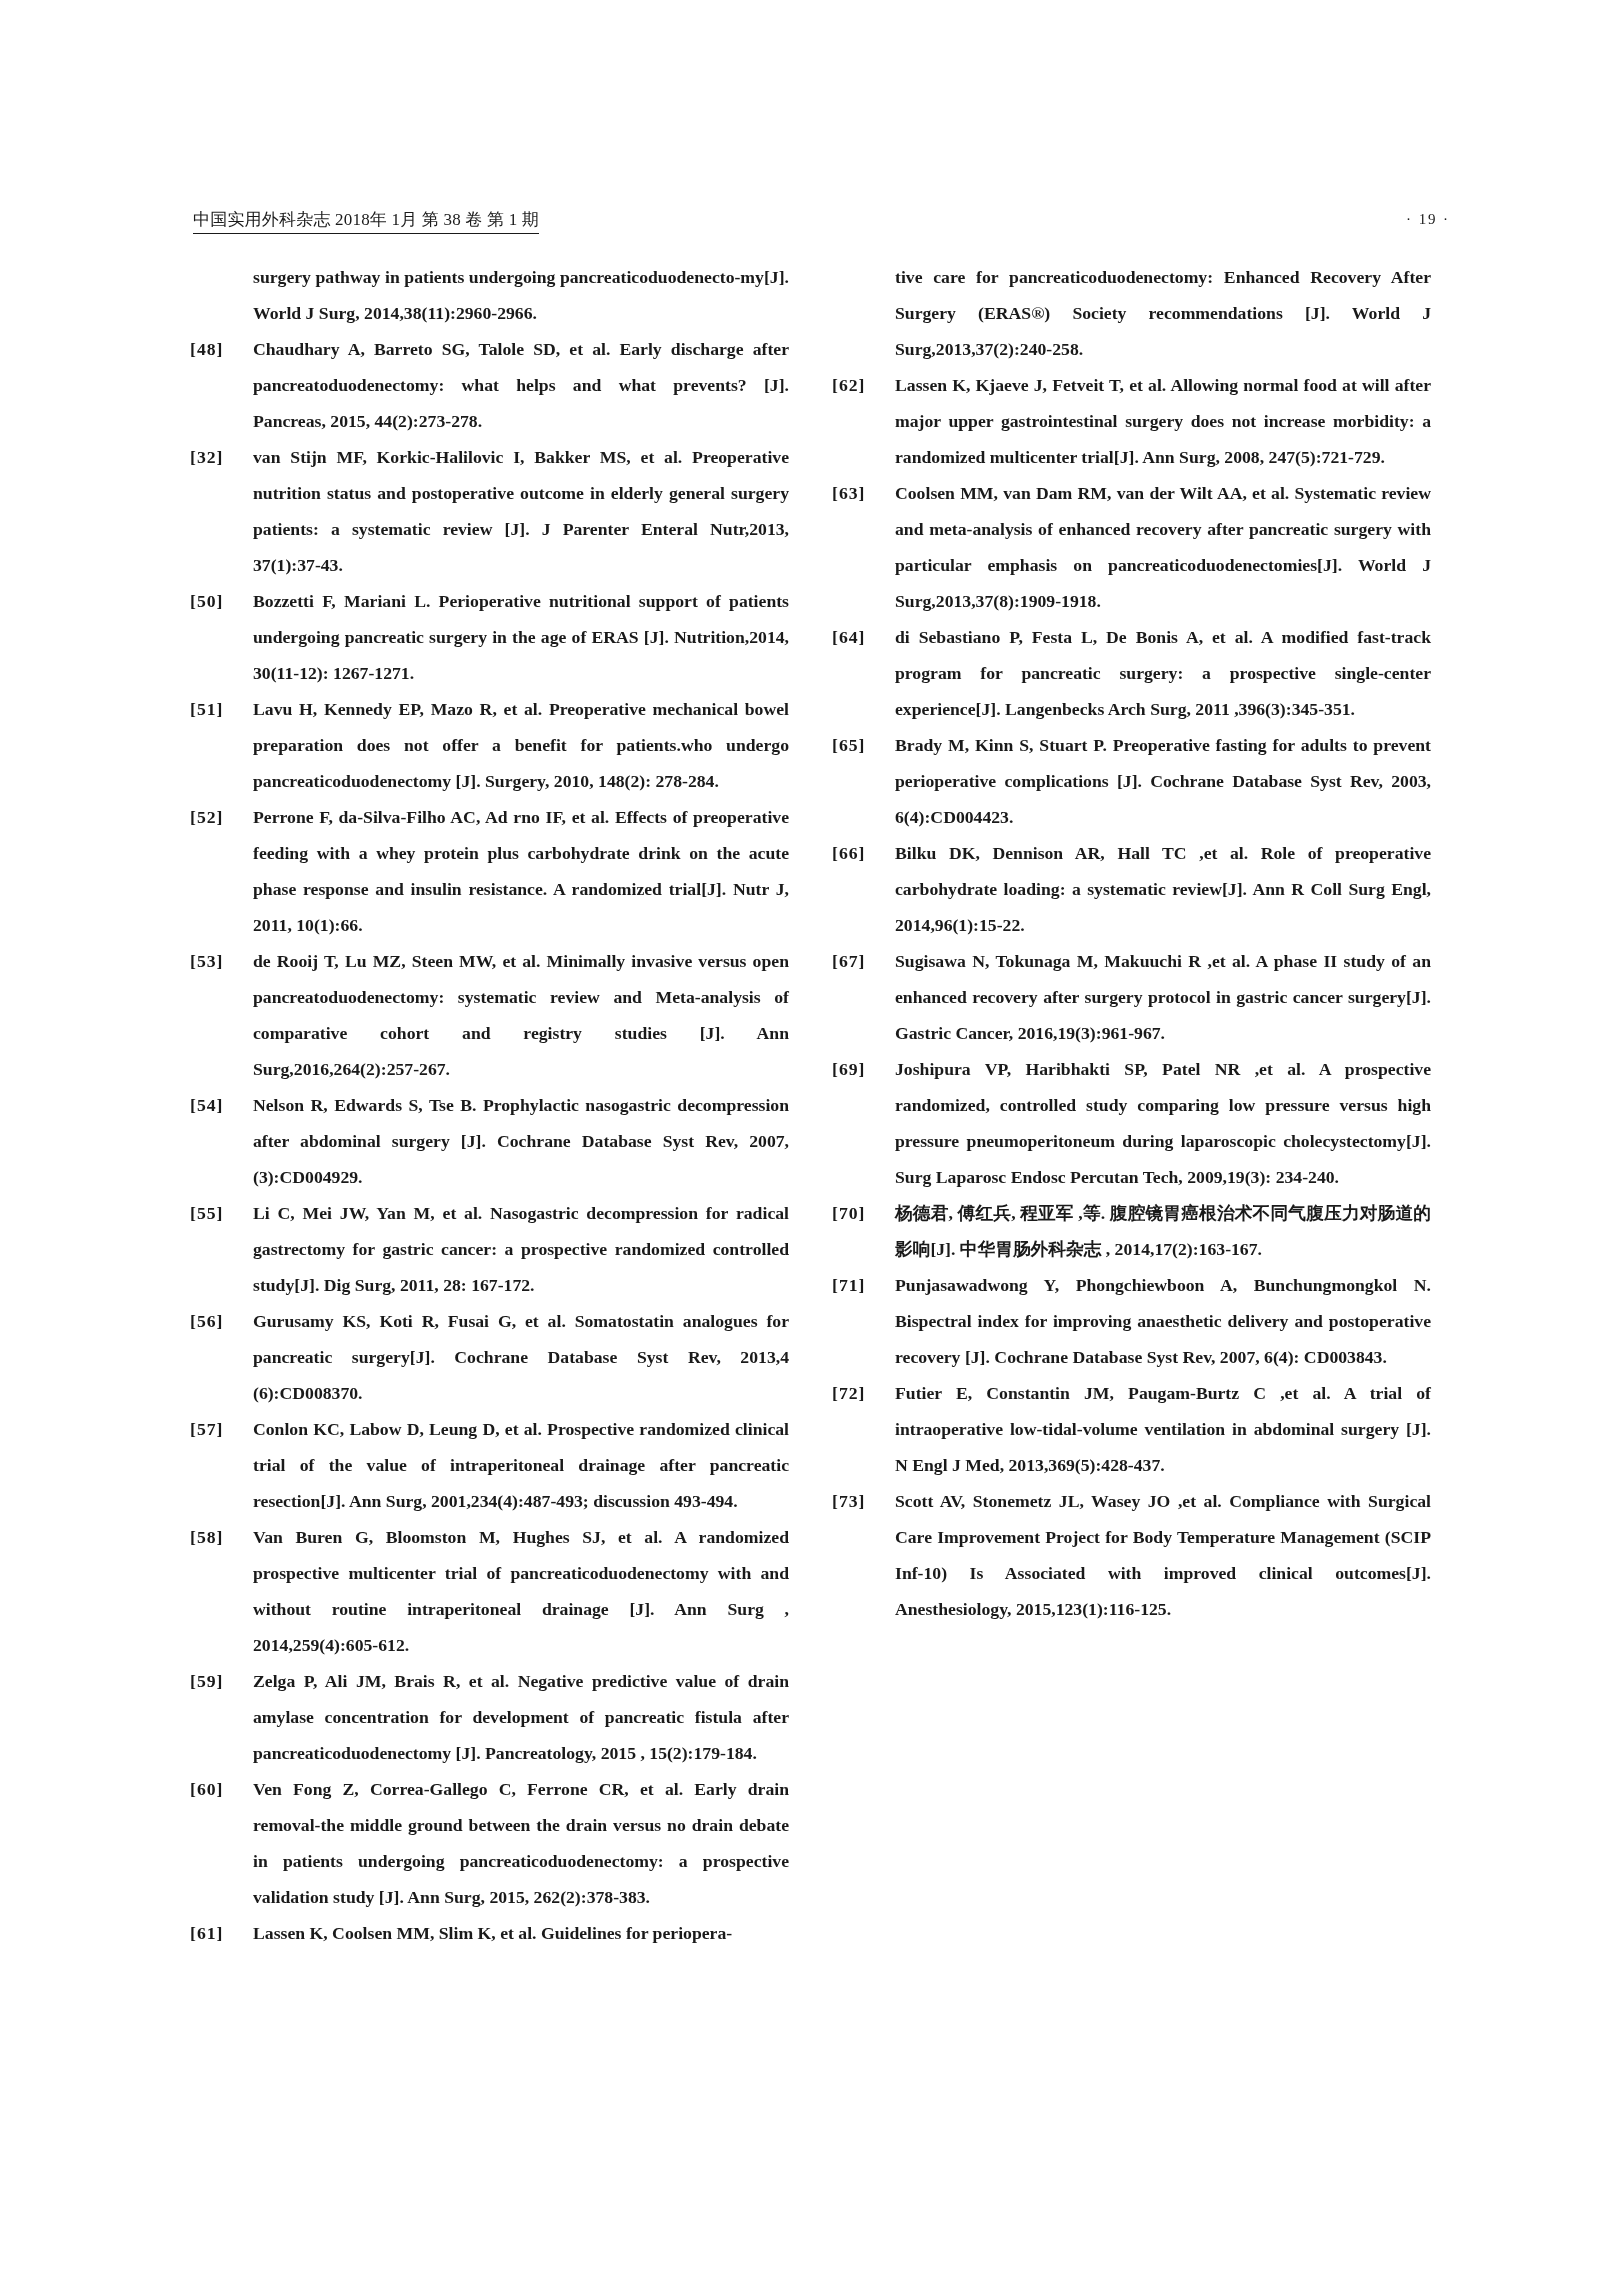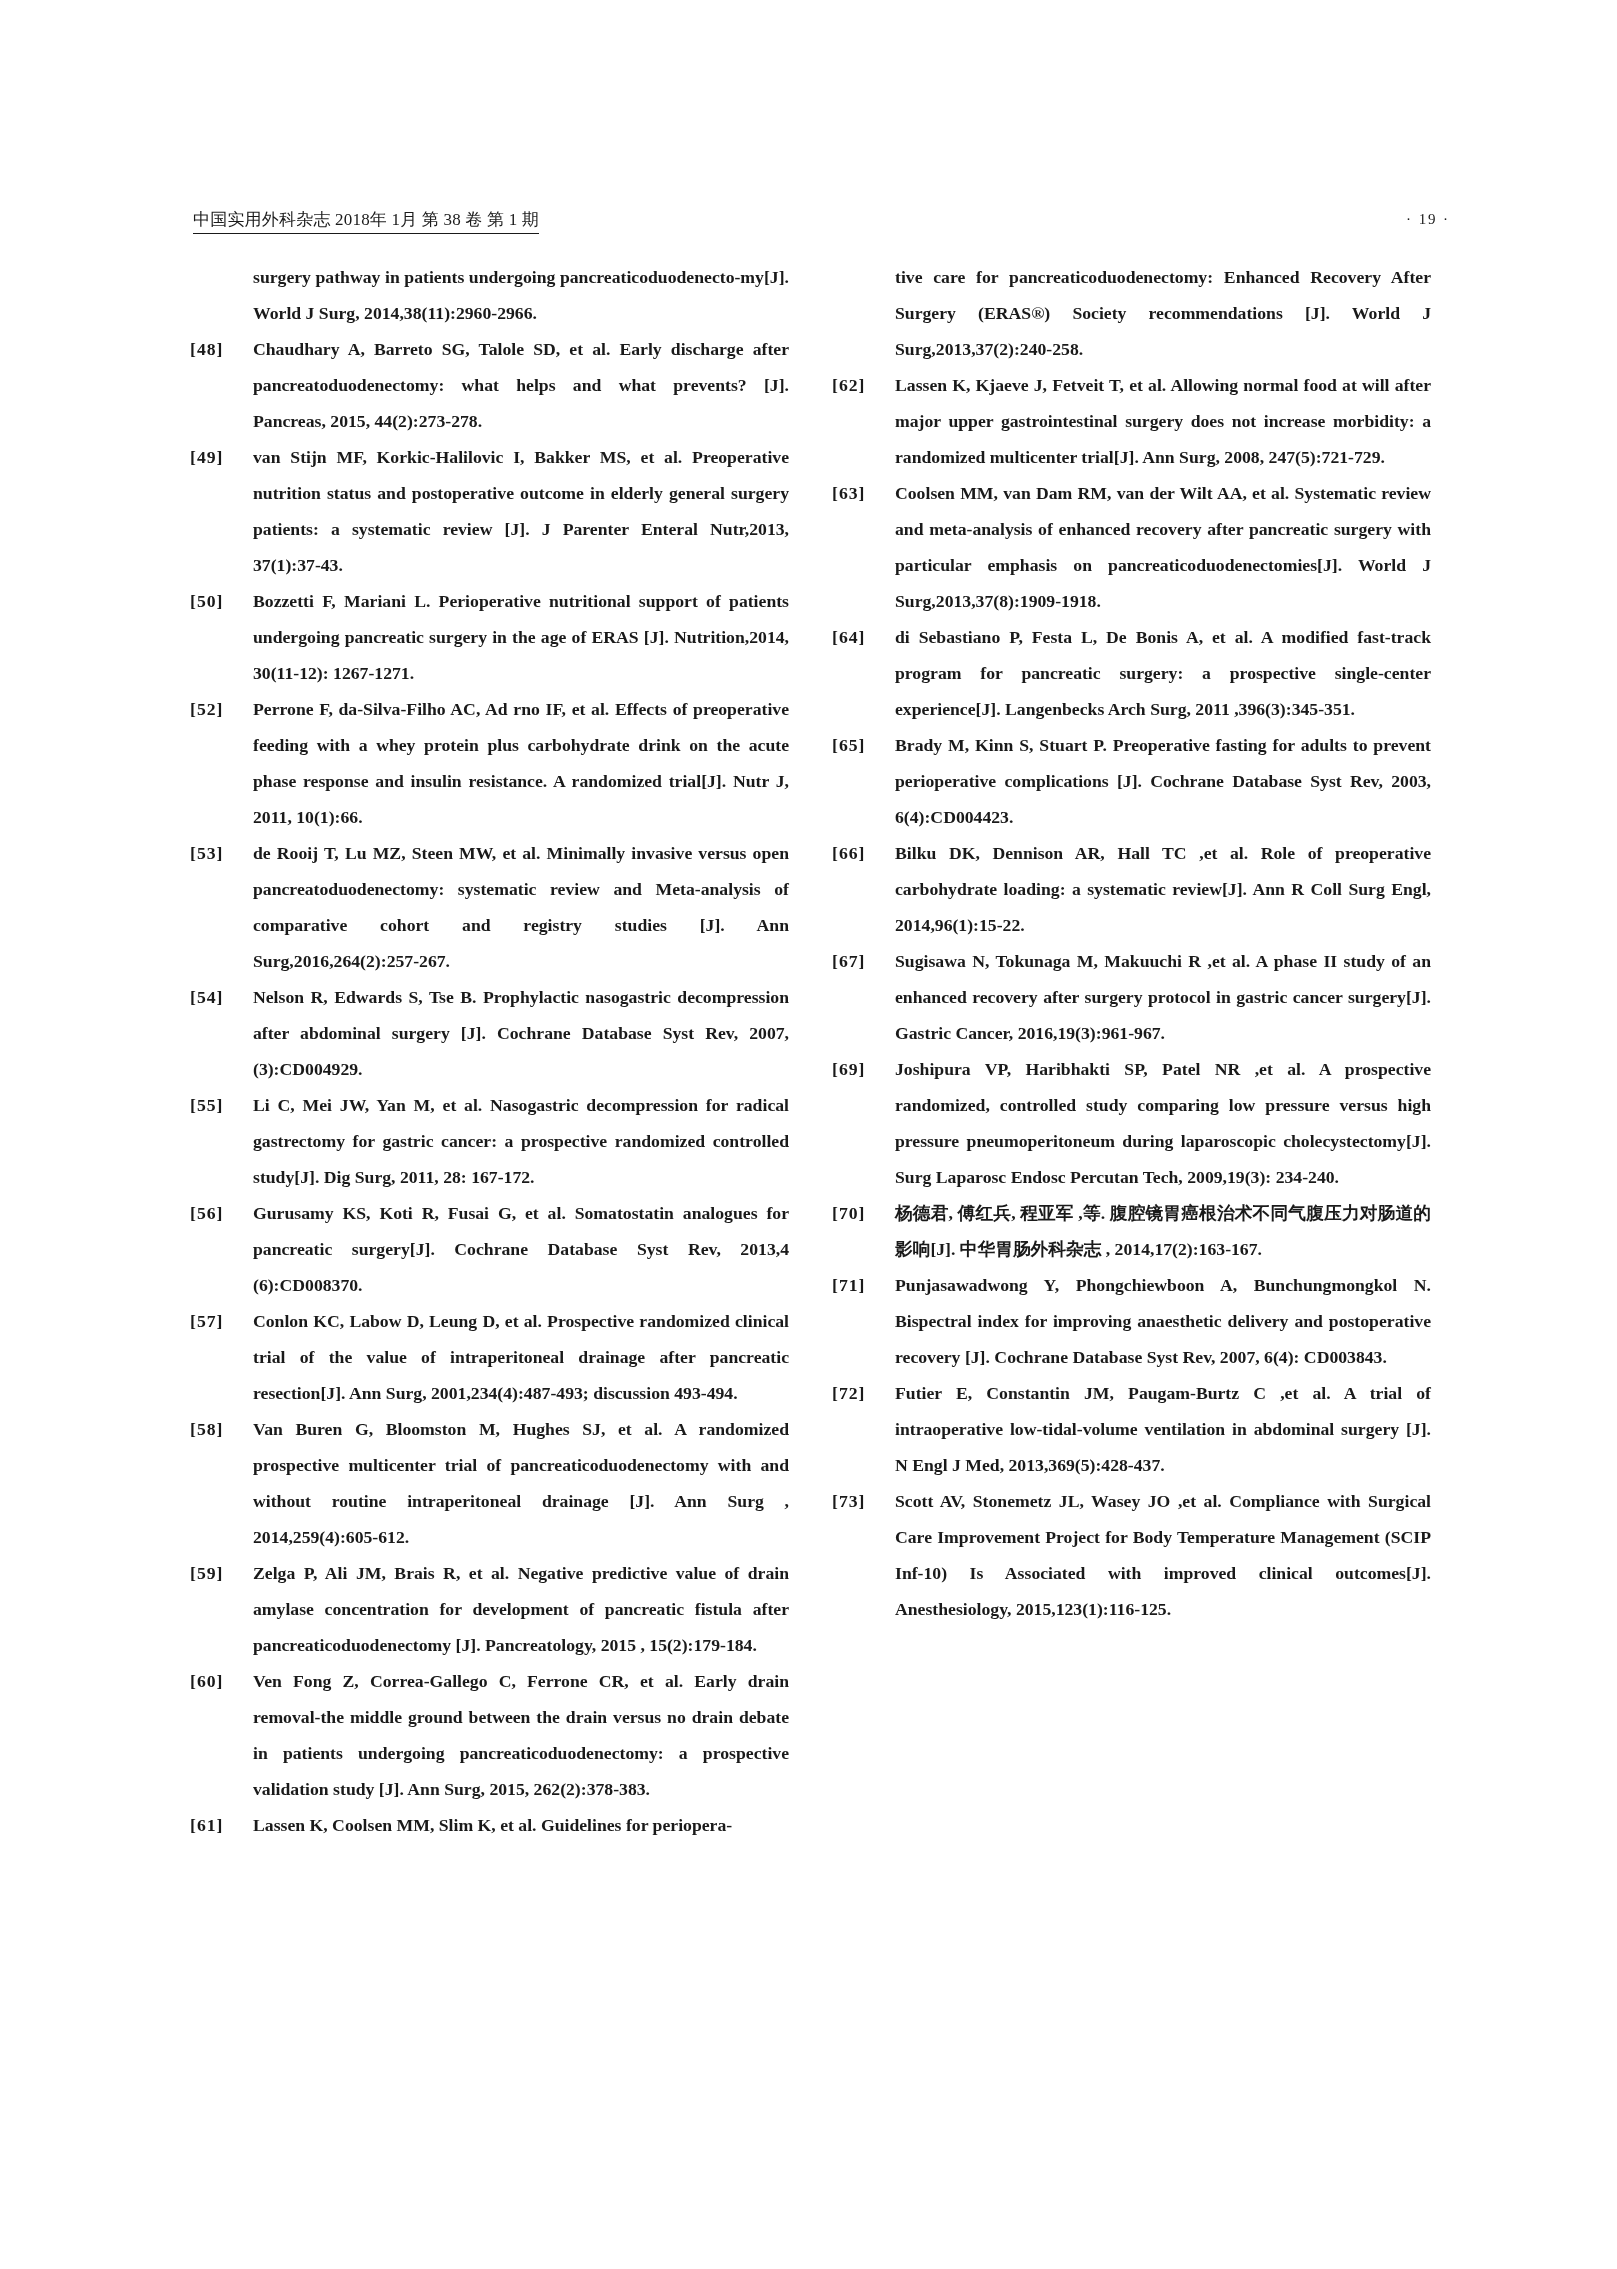--- a/index.html
+++ b/index.html
@@ -48,26 +48,30 @@
 
 <div class="col left" id="col-left">
     <div class="ref cont">
       <span class="text">surgery pathway in patients undergoing pancreaticoduodenecto-my[J]. World J Surg, 2014,38(11):2960-2966.</span>
     </div>
     <div class="ref">
       <span class="num">[48]</span>
       <span class="text">Chaudhary A, Barreto SG, Talole SD, et al. Early discharge after pancreatoduodenectomy: what helps and what prevents? [J]. Pancreas, 2015, 44(2):273-278.</span>
     </div>
     <div class="ref">
-      <span class="num">[49]</span>
+      <span class="num">[32]</span>
       <span class="text">van Stijn MF, Korkic-Halilovic I, Bakker MS, et al. Preoperative nutrition status and postoperative outcome in elderly general surgery patients: a systematic review [J]. J Parenter Enteral Nutr,2013, 37(1):37-43.</span>
     </div>
     <div class="ref">
       <span class="num">[50]</span>
       <span class="text">Bozzetti F, Mariani L. Perioperative nutritional support of patients undergoing pancreatic surgery in the age of ERAS [J]. Nutrition,2014, 30(11-12): 1267-1271.</span>
+    </div>
+    <div class="ref">
+      <span class="num">[51]</span>
+      <span class="text">Lavu H, Kennedy EP, Mazo R, et al. Preoperative mechanical bowel preparation does not offer a benefit for patients.who undergo pancreaticoduodenectomy [J]. Surgery, 2010, 148(2): 278-284.</span>
     </div>
     <div class="ref">
       <span class="num">[52]</span>
       <span class="text">Perrone F, da-Silva-Filho AC, Ad   rno IF, et al. Effects of preoperative feeding with a whey protein plus carbohydrate drink on the acute phase response and insulin resistance. A randomized trial[J]. Nutr J, 2011, 10(1):66.</span>
     </div>
     <div class="ref">
       <span class="num">[53]</span>
       <span class="text">de Rooij T, Lu MZ, Steen MW, et al. Minimally invasive versus open pancreatoduodenectomy: systematic review and Meta-analysis of comparative cohort and registry studies [J]. Ann Surg,2016,264(2):257-267.</span>
     </div>
     <div class="ref">

